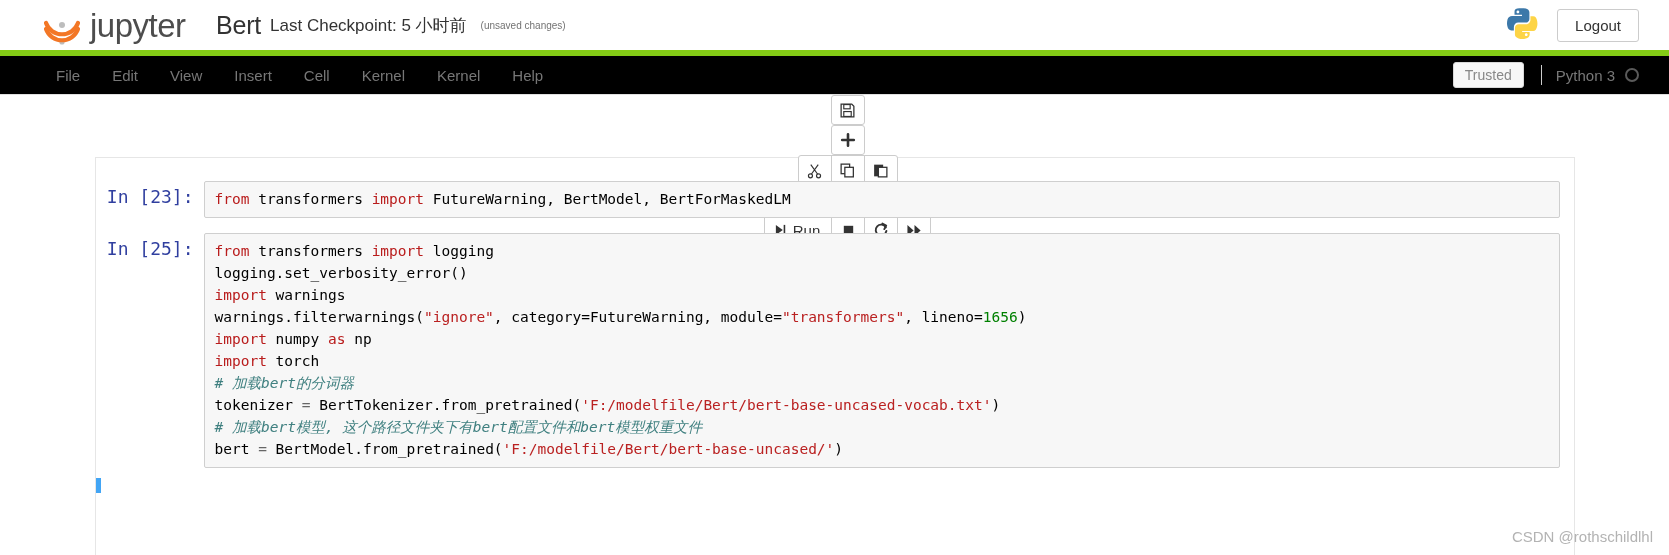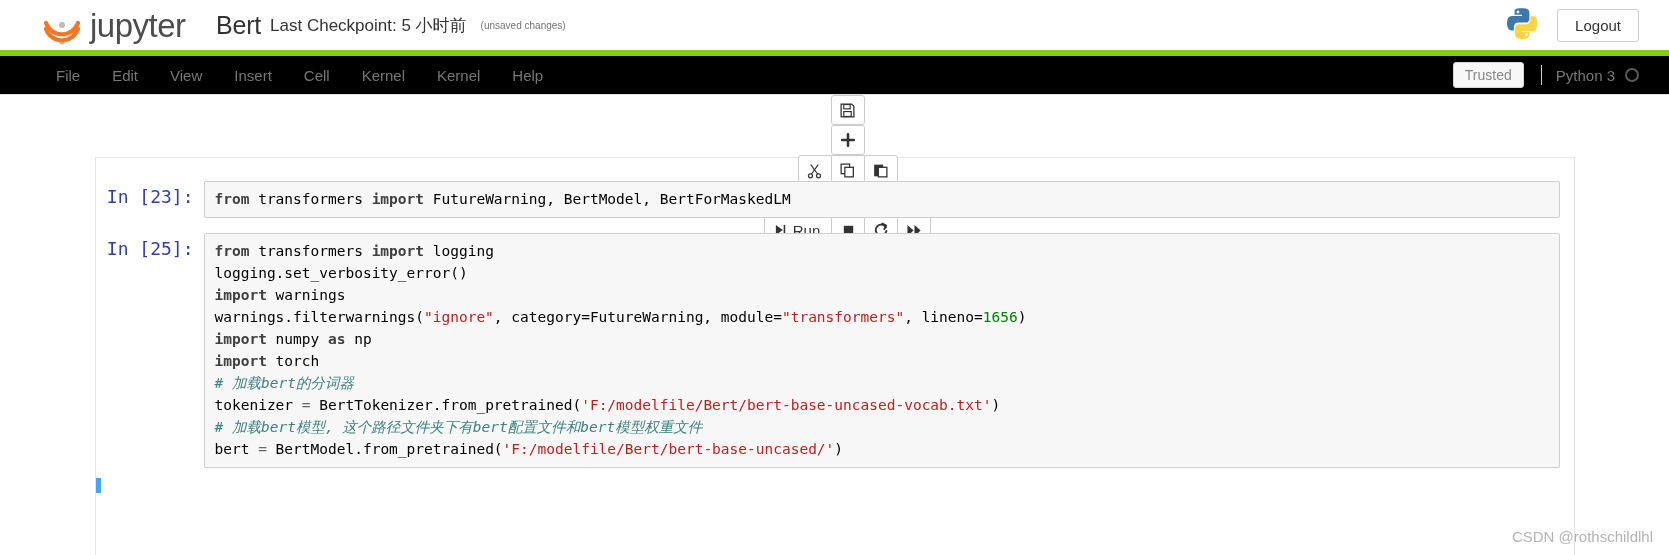--- a/index.html
+++ b/index.html
@@ -223,21 +223,21 @@
     font-family: "DejaVu Sans Mono", monospace;
     font-size: 14.5px;
     line-height: 22px;
     color: #000000;
     white-space: pre;
     overflow: hidden;
   }
   .code-line { white-space: pre; }
 
   
-  .k  { color: #404040; font-weight: bold; }   
+  .k  { color: #b91c1c; font-weight: normal; }   
   .s  { color: #BA2121; }                       
   .n  { color: #008000; }                       
   .c  { color: #408080; font-style: italic; }   
   .op { color: #666666; }
 
   .watermark {
     position: absolute;
     right: 16px;
     bottom: 10px;
     font-size: 15px;

